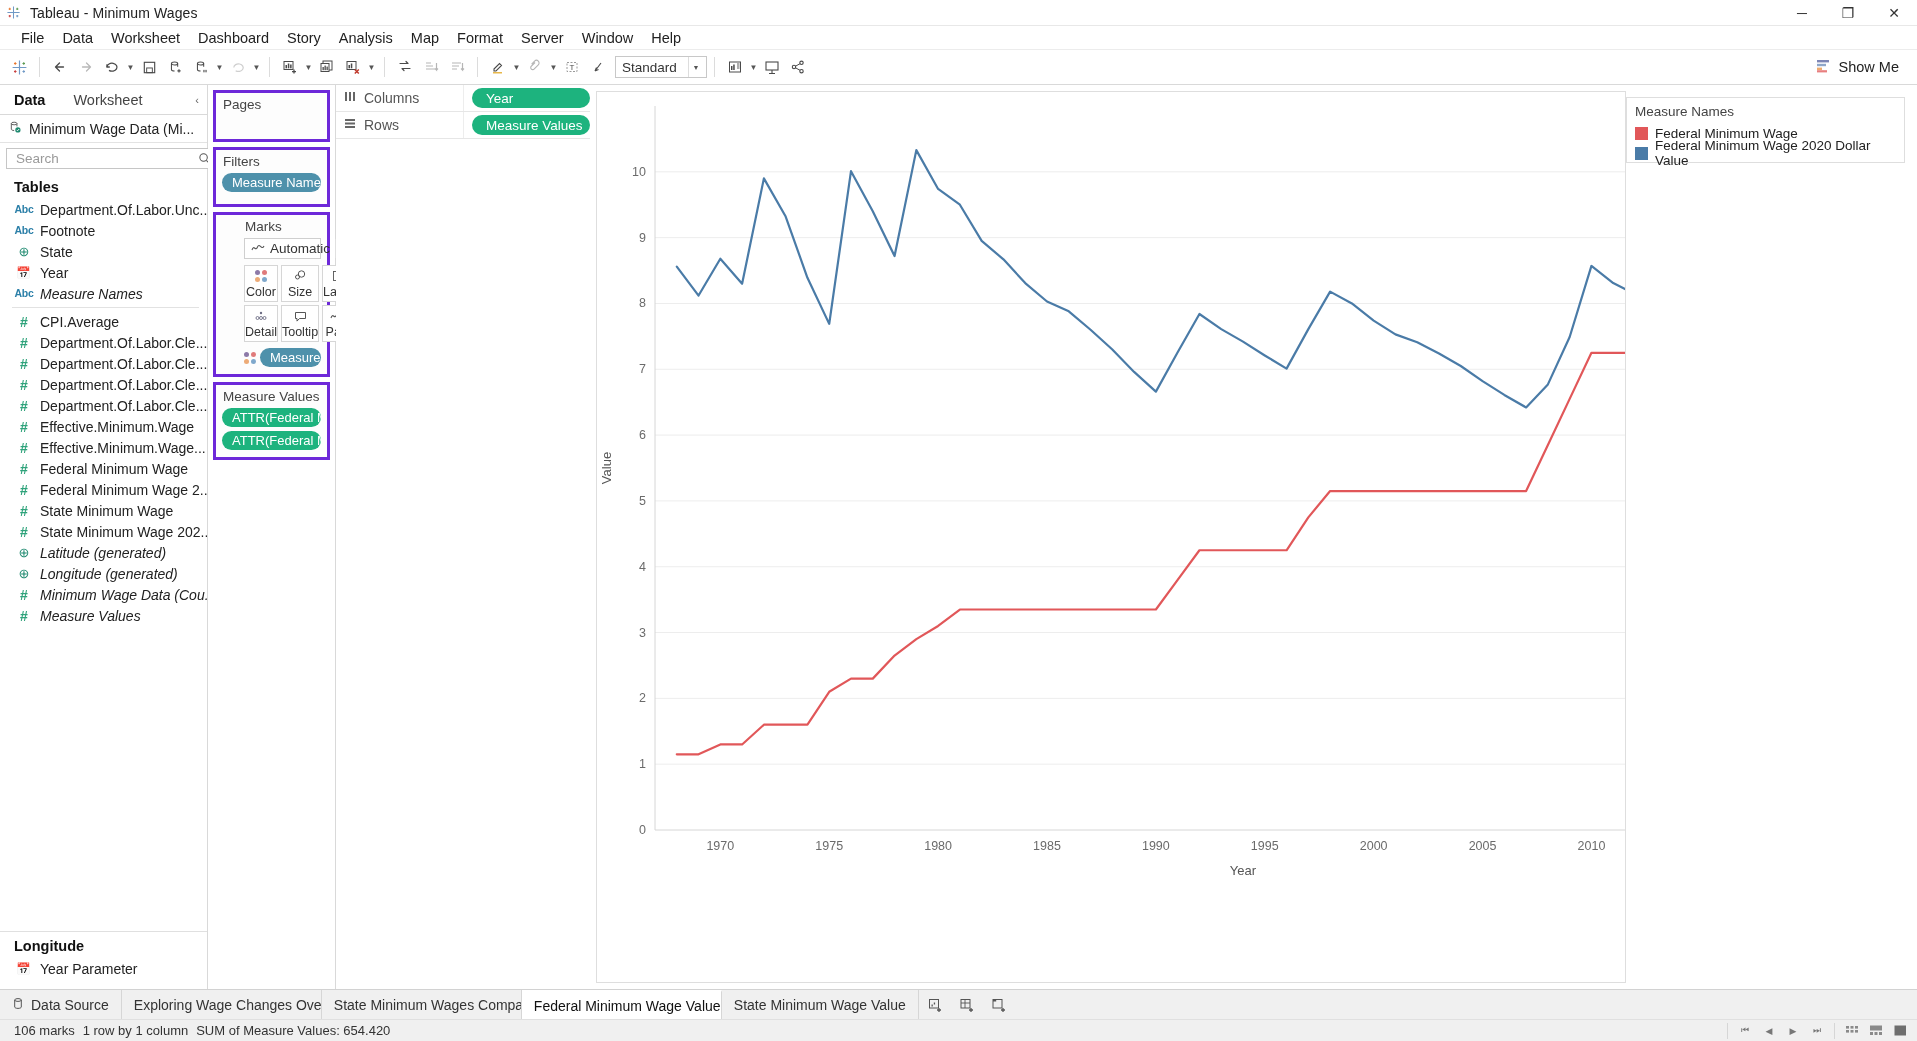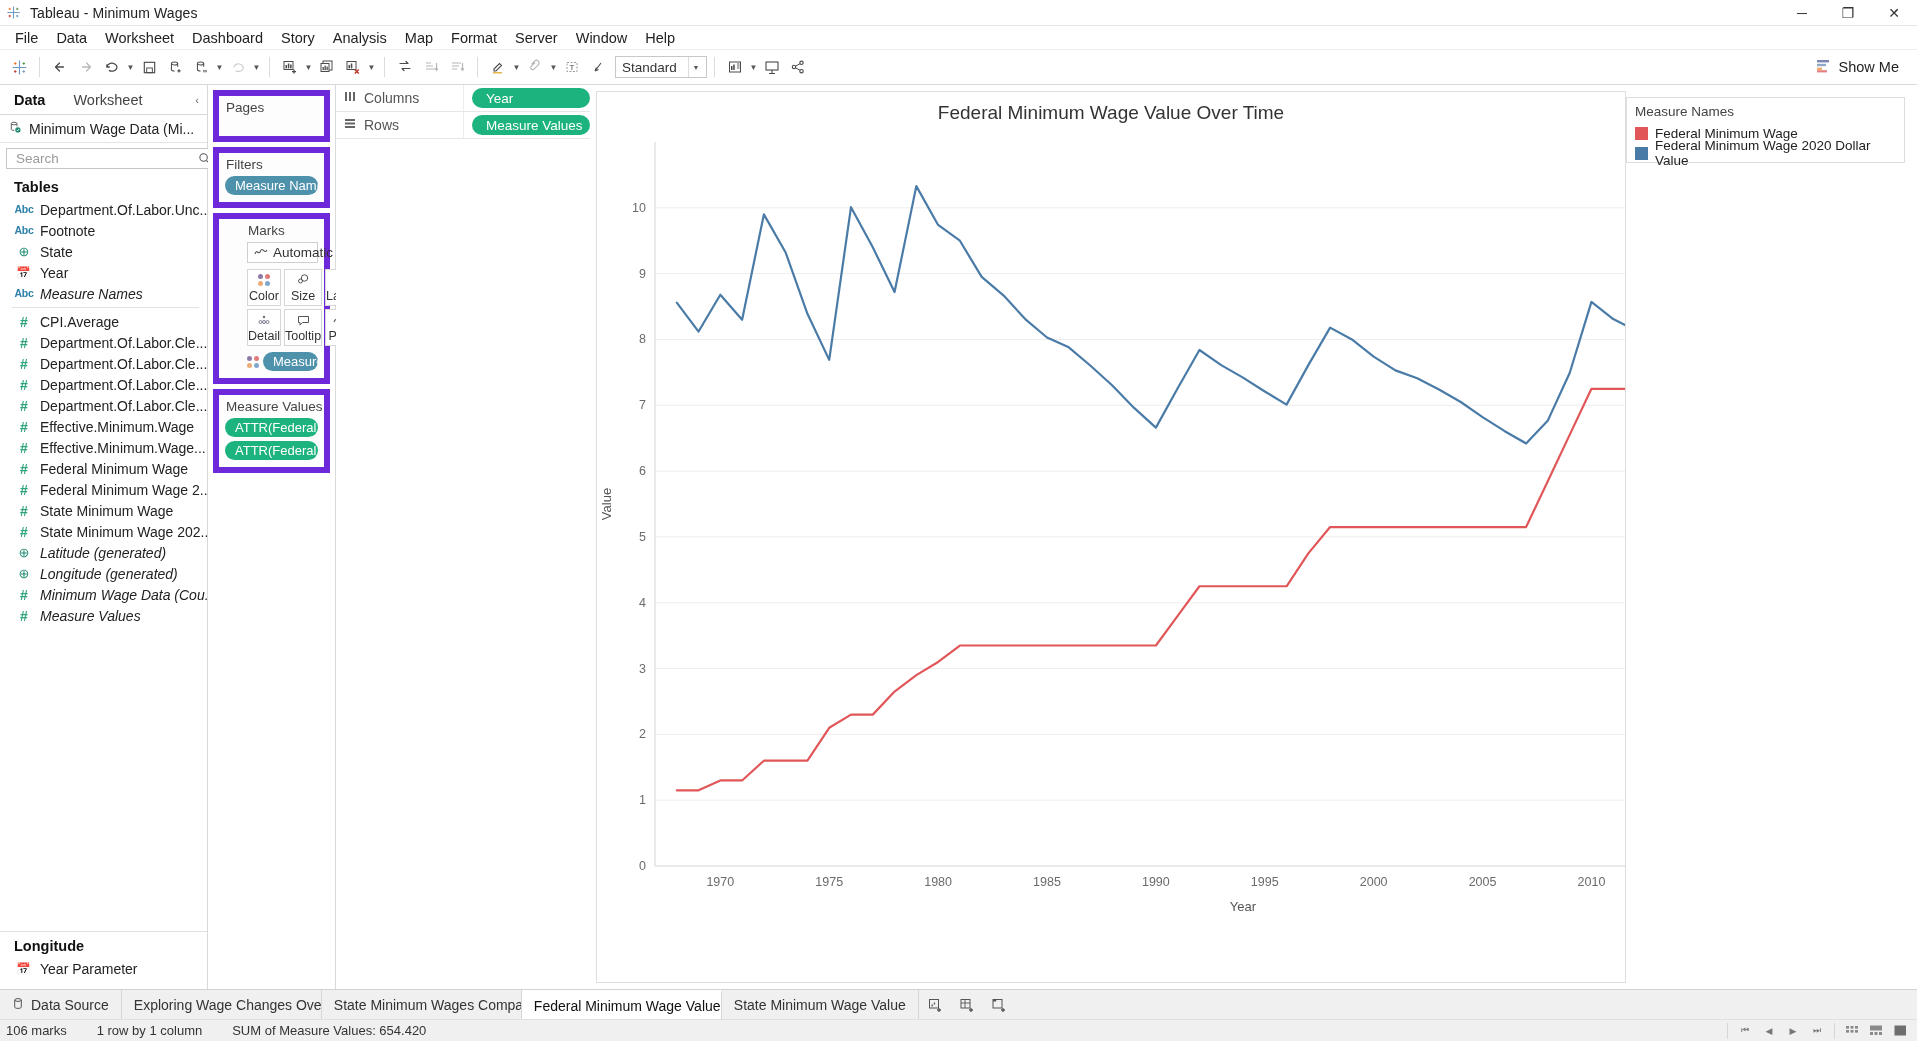--- a/index.html
+++ b/index.html
@@ -20,21 +20,21 @@
   }
   .tb-logo { width:26px; display:flex; align-items:center; justify-content:center; }
   .tb-title { font-size:14px; color:#222; padding-left:4px; letter-spacing:0.1px; }
   .tb-spacer { flex:1; }
   .tb-btns { display:flex; height:26px; }
   .tb-btn { width:46px; display:flex; align-items:center; justify-content:center; color:#333; font-size:14px; }
 
   
   .menubar {
     height:24px; background:#ffffff; display:flex; align-items:center;
-    padding-left:6px; flex:0 0 24px; border-bottom:1px solid #ececec;
+    padding-left:12px; flex:0 0 24px; border-bottom:1px solid #ececec;
   }
   .menu-item { padding:2px 9px; font-size:14.5px; color:#222; line-height:20px; }
 
   
   .toolbar {
     height:35px; background:#ffffff; display:flex; align-items:center;
     border-bottom:1px solid #d9d9d9; flex:0 0 35px; padding:0 6px;
   }
   .tool { width:26px; height:26px; display:flex; align-items:center; justify-content:center; color:#4a4a4a; }
   .tool svg { display:block; }
@@ -75,21 +75,21 @@
   .f-ico.geo { color:#1f8a70; font-size:13px; }
   .f-ico.date { color:#1f8a70; font-size:12px; }
   .f-ico.num { color:#2fa37b; font-size:14px; font-weight:bold; }
   .f-name.italic { font-style:italic; }
   .f-divider { height:1px; background:#e2e2e2; margin:3px 8px 3px 12px; }
   .dp-bottom { margin-top:auto; }
   .dp-params-hdr { font-weight:bold; font-size:14.5px; color:#111; padding:6px 0 4px 14px; border-top:1px solid #e0e0e0; }
 
   
   .shelfcol { width:128px; flex:0 0 128px; border-right:1px solid #d9d9d9; background:#fff; display:flex; flex-direction:column; padding:5px 5px 0 5px; gap:5px; }
-  .card { border:6px solid #6d28d9; background:#fdfdfd; }
+  .card { border:3px solid #6d28d9; background:#fdfdfd; }
   .card-title { font-size:13.5px; color:#444; padding:4px 0 4px 7px; }
   .card.pages { height:52px; }
   .card.filters { min-height:60px; padding-bottom:7px; }
   .card.marks { flex:0 0 auto; padding-bottom:7px;padding-left:22px; }
   .card.mvalues { flex:0 0 auto; padding-bottom:7px; }
   .pill {
     height:19px; border-radius:10px; display:inline-flex; align-items:center;
     padding:0 10px; font-size:13px; color:#fff; white-space:nowrap; overflow:hidden;
     max-width:100%;
   }
@@ -134,21 +134,21 @@
   .sheet-tab {
     display:flex; align-items:center; padding:0 12px; font-size:14px; color:#333;
     border-right:1px solid #d6d6d6; max-width:200px; white-space:nowrap; overflow:hidden; text-overflow:ellipsis;
   }
   .sheet-tab.active { background:#fff; color:#111; border-top:2px solid #fff; }
   .sheet-tab.datasrc { gap:7px; }
   .new-btns { display:flex; align-items:center; }
   .new-btn { width:32px; display:flex; align-items:center; justify-content:center; color:#555; }
   .statusbar {
     height:22px; flex:0 0 22px; background:#f0f0f0; display:flex; align-items:center;
-    font-size:13px; color:#333; padding-left:6px; gap:30px; border-top:1px solid #e0e0e0;
+    font-size:13px; color:#333; padding-left:14px; gap:8px; border-top:1px solid #e0e0e0;
   }
   .status-right { margin-left:auto; display:flex; align-items:center; height:22px; }
   .sr-group { display:flex; align-items:center; gap:10px; padding:0 10px; border-left:1px solid #d6d6d6; height:16px; color:#777; }
   .sr-ico { width:14px; display:flex; align-items:center; justify-content:center; }
 </style>
 </head>
 <body>
 
 <div class="app">
 
@@ -649,21 +649,20 @@
             <span>Rows</span>
           </div>
           <div class="shelf-drop">
             <div class="pill green" style="width:118px;">Measure Values</div>
           </div>
         </div>
       </div>
 
       <div class="canvas-wrap">
         <div class="canvas">
-          <div class="chart-title">Federal Minimum Wage Value Over Time</div>
           <div class="plotarea">
             <svg id="chart-svg" width="100%" height="100%" preserveAspectRatio="none">
                 <text x="49" y="742" text-anchor="end" font-size="12.5" fill="#6b6b6b" font-family="&quot;Liberation Sans&quot;, sans-serif">0</text>
                 <line x1="58" x2="1234" y1="672.1818181818182" y2="672.1818181818182" stroke="#ededed" stroke-width="1"></line>
                 <text x="49" y="676.1818181818182" text-anchor="end" font-size="12.5" fill="#6b6b6b" font-family="&quot;Liberation Sans&quot;, sans-serif">1</text>
                 <line x1="58" x2="1234" y1="606.3636363636364" y2="606.3636363636364" stroke="#ededed" stroke-width="1"></line>
                 <text x="49" y="610.3636363636364" text-anchor="end" font-size="12.5" fill="#6b6b6b" font-family="&quot;Liberation Sans&quot;, sans-serif">2</text>
                 <line x1="58" x2="1234" y1="540.5454545454545" y2="540.5454545454545" stroke="#ededed" stroke-width="1"></line>
                 <text x="49" y="544.5454545454545" text-anchor="end" font-size="12.5" fill="#6b6b6b" font-family="&quot;Liberation Sans&quot;, sans-serif">3</text>
                 <line x1="58" x2="1234" y1="474.72727272727275" y2="474.72727272727275" stroke="#ededed" stroke-width="1"></line>

